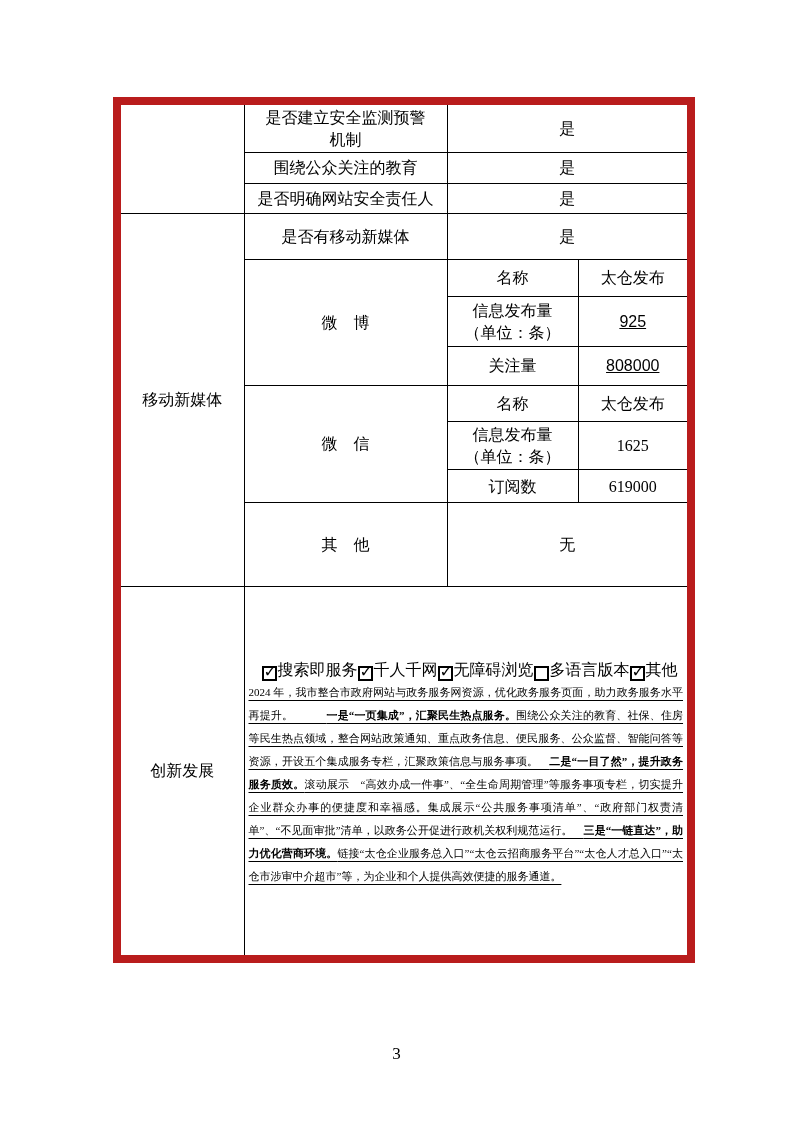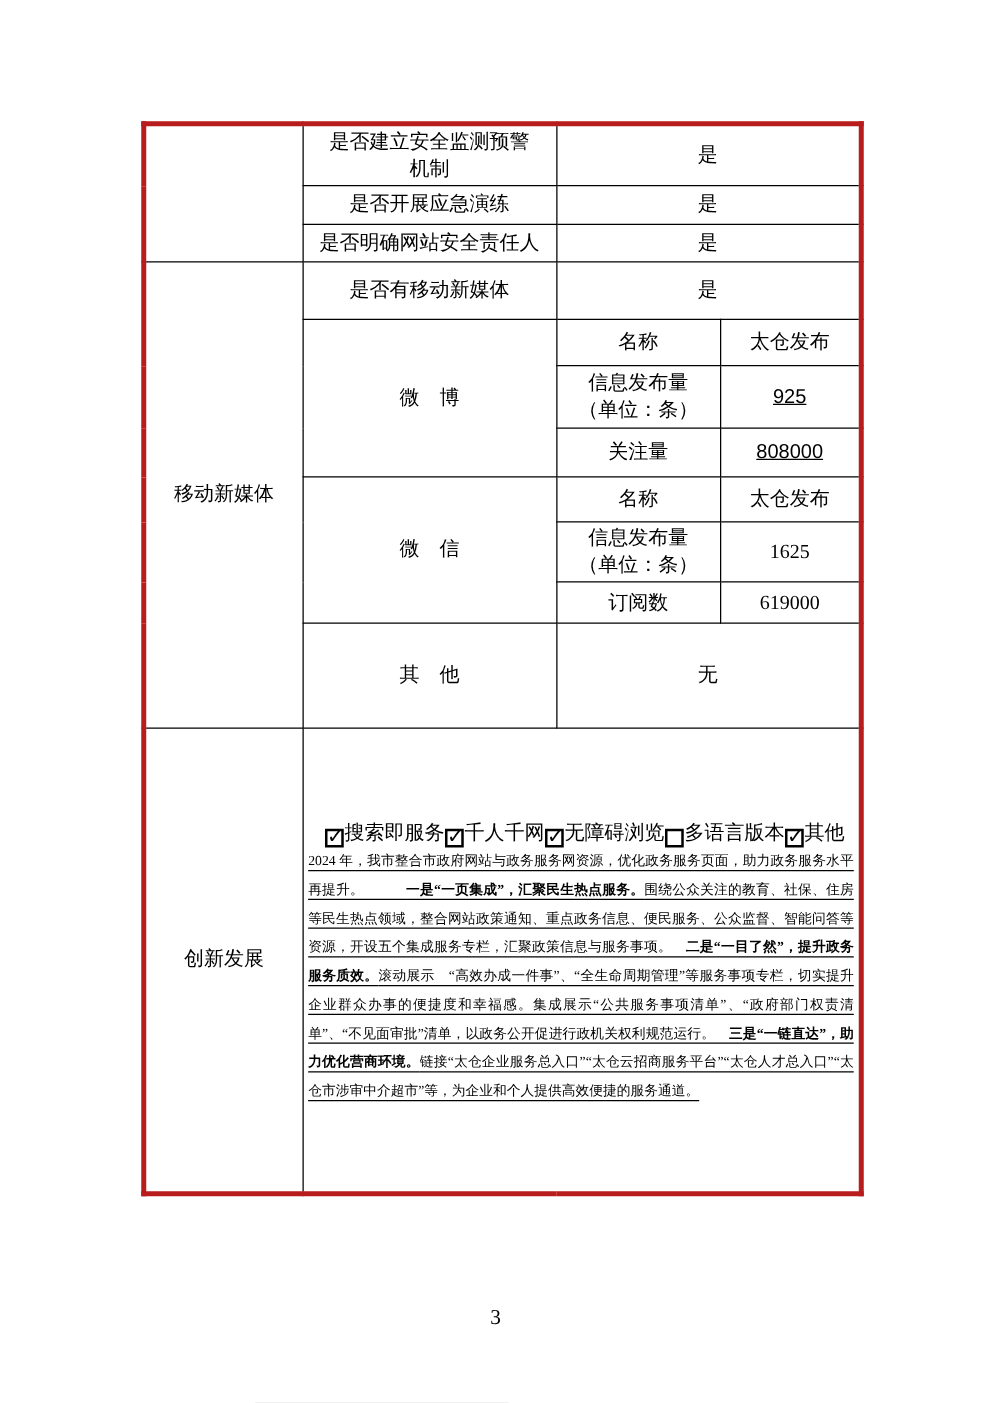--- a/index.html
+++ b/index.html
@@ -8,21 +8,21 @@
     font-family:"Liberation Serif",serif;color:#000;overflow:hidden;margin:0 auto;
   }
   table.doc-table{
     position:absolute;left:113px;top:97px;width:574px;
     border-collapse:collapse;table-layout:fixed;
   }
   .doc-table td{
     border:1px solid #000;text-align:center;vertical-align:middle;
     font-size:16px;line-height:1.35;padding:2px 4px;overflow:hidden;
   }
-  .doc-table{border:4px solid #b91c1c;}
+  .doc-table{border:8px solid #b91c1c;}
   .prewrap{white-space:pre-line;}
   .r1{height:48px;} .r2{height:31px;} .r3{height:30px;} .r4{height:46px;}
   .r5{height:37px;} .r6{height:50px;} .r7{height:39px;} .r8{height:36px;}
   .r9{height:47px;} .r10{height:33px;} .r11{height:84px;} .r12{height:372px;}
   .val-sans{font-family:"Liberation Sans",sans-serif;text-decoration:underline;}
   .innov-cell{vertical-align:top;text-align:left;padding:6px 13px 4px 13px;}
   .cb-row{
     display:flex;align-items:flex-end;height:26px;font-size:16px;
     margin-left:13px;white-space:nowrap;
   }
@@ -57,21 +57,21 @@
     </colgroup>
 
     <tbody>
         <tr class="r1">
       <td rowspan="3"></td>
       <td class="prewrap">是否建立安全监测预警
 机制</td>
       <td colspan="2">是</td>
     </tr>
     <tr class="r2">
-      <td>是否开展应急演练</td>
+      <td>围绕公众关注的教育</td>
       <td colspan="2">是</td>
     </tr>
     <tr class="r3">
       <td>是否明确网站安全责任人</td>
       <td colspan="2">是</td>
     </tr>
 
     <tr class="r4">
       <td rowspan="8">移动新媒体</td>
       <td>是否有移动新媒体</td>

